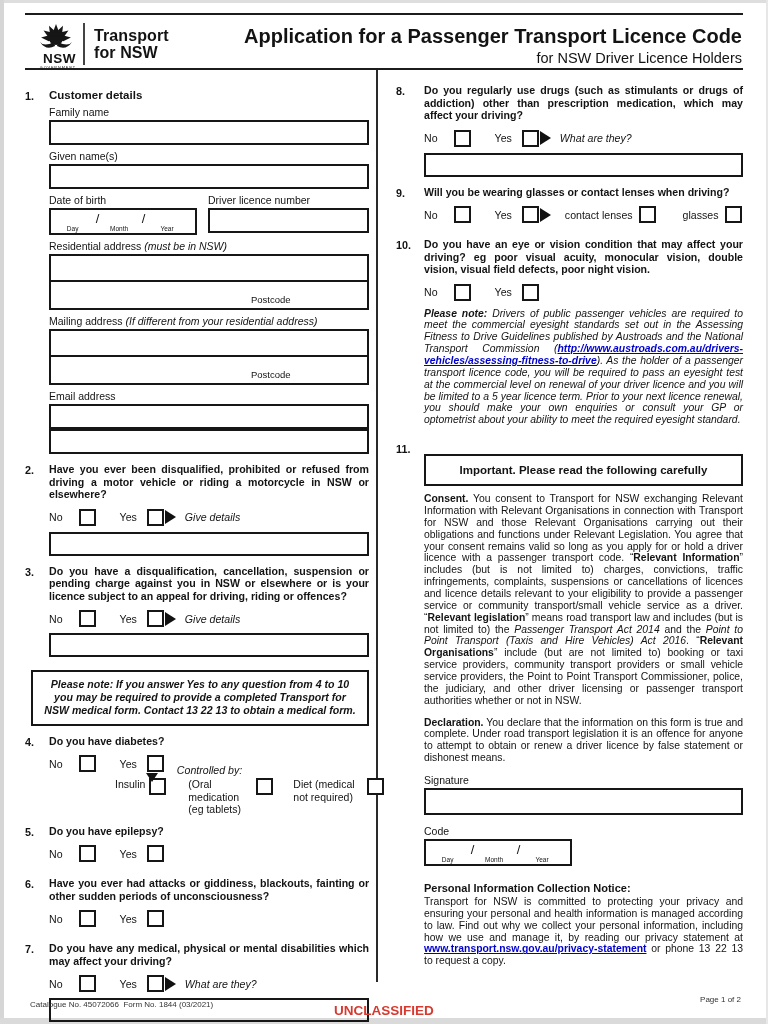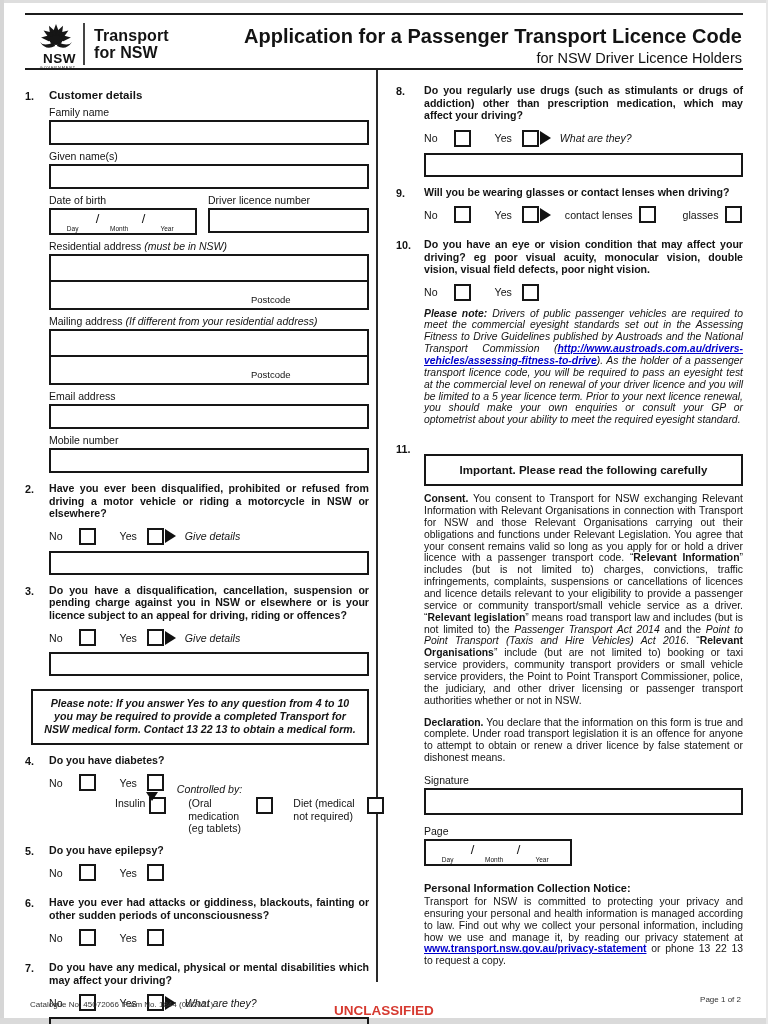--- a/index.html
+++ b/index.html
@@ -185,21 +185,20 @@
         <div class="addr-box">
           <div class="addr-r1"></div>
           <div class="addr-r2">
             <span class="postcode">Postcode</span>
           </div>
         </div>
 
         <div class="flabel">Email address</div>
         <div class="box"></div>
 
-        <div class="flabel">Mobile number</div>
         <div class="box"></div>
       </div>
     </div>
 
     <div class="q">
       <div class="qnum">2.</div>
       <div class="qbody">
         <div class="qtext">Have you ever been disqualified, prohibited or refused from driving a motor vehicle or riding a motorcycle in NSW or elsewhere?</div>
         <div class="yn">
           <span class="lbl">No</span>
@@ -360,21 +359,21 @@
       <div class="qbody">
         <div class="imp-box">Important. Please read the following carefully</div>
 
         <div class="para"><span class="b">Consent.</span><span> You consent to Transport for NSW exchanging Relevant Information with Relevant Organisations in connection with Transport for NSW and those Relevant Organisations carrying out their obligations and functions under Relevant Legislation. You agree that your consent remains valid so long as you apply for or hold a driver licence with a passenger transport code. “</span><span class="b">Relevant Information</span><span>” includes (but is not limited to) charges, convictions, traffic infringements, complaints, suspensions or cancellations of licences and licence details relevant to your eligibility to provide a passenger service or community transport/small vehicle service as a driver. “</span><span class="b">Relevant legislation</span><span>” means road transport law and includes (but is not limited to) the </span><span class="i">Passenger Transport Act 2014</span><span> and the </span><span class="i">Point to Point Transport (Taxis and Hire Vehicles) Act 2016</span><span>. “</span><span class="b">Relevant Organisations</span><span>” include (but are not limited to) booking or taxi service providers, community transport providers or small vehicle service providers, the Point to Point Transport Commissioner, police, the judiciary, and other driver licensing or passenger transport authorities whether or not in NSW.</span></div>
 
         <div class="para" style="margin-top:10px;"><span class="b">Declaration.</span><span> You declare that the information on this form is true and complete. Under road transport legislation it is an offence for anyone to attempt to obtain or renew a driver licence by false statement or dishonest means.</span></div>
 
         <div class="sig-label">Signature</div>
         <div class="sig-box"></div>
 
-        <div class="sig-label">Page</div>
+        <div class="sig-label">Code</div>
         <div class="dmy-box" style="width:148px;">
           <span class="sl1">/</span>
           <span class="sl2">/</span>
           <span class="dmy d">Day</span>
           <span class="dmy m">Month</span>
           <span class="dmy y">Year</span>
         </div>
 
         <div class="pi-head">Personal Information Collection Notice:</div>
         <div class="para" style="margin-top:2px;"><span>Transport for NSW is committed to protecting your privacy and ensuring your personal and health information is managed according to law. Find out why we collect your personal information, including how we use and manage it, by reading our privacy statement at </span><span class="blue-link">www.transport.nsw.gov.au/privacy-statement</span><span> or phone 13 22 13 to request a copy.</span></div>

